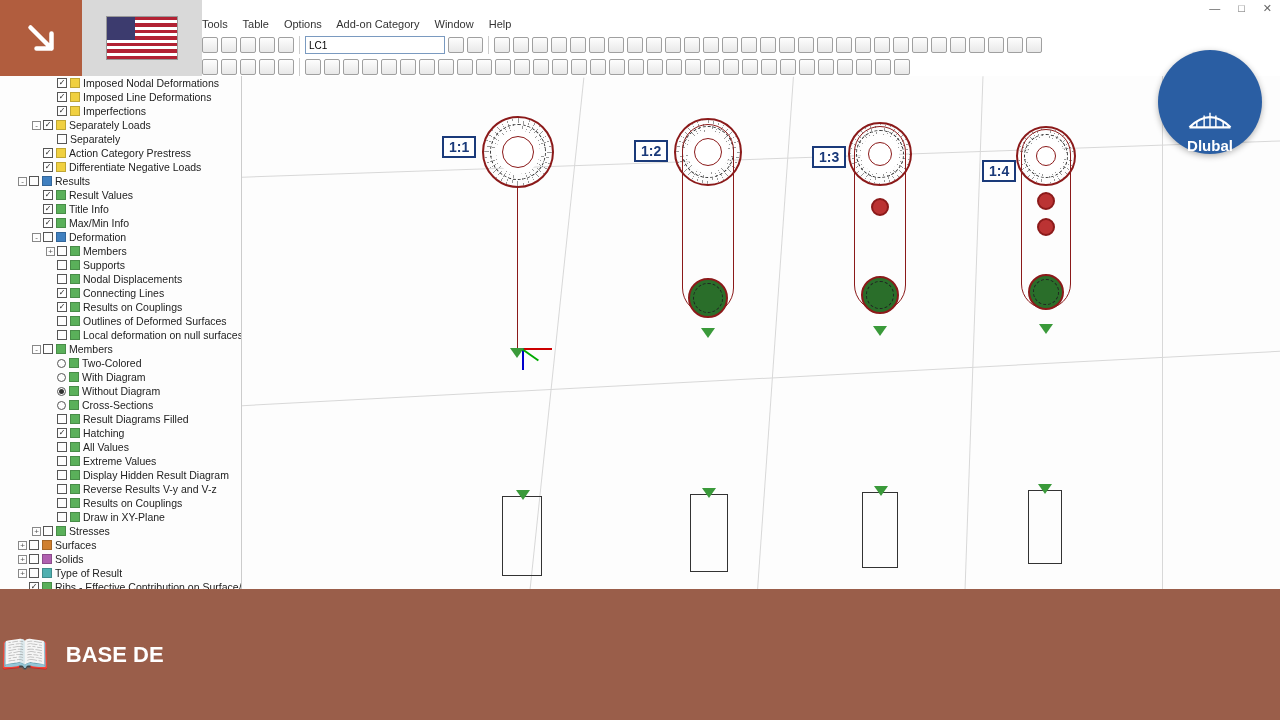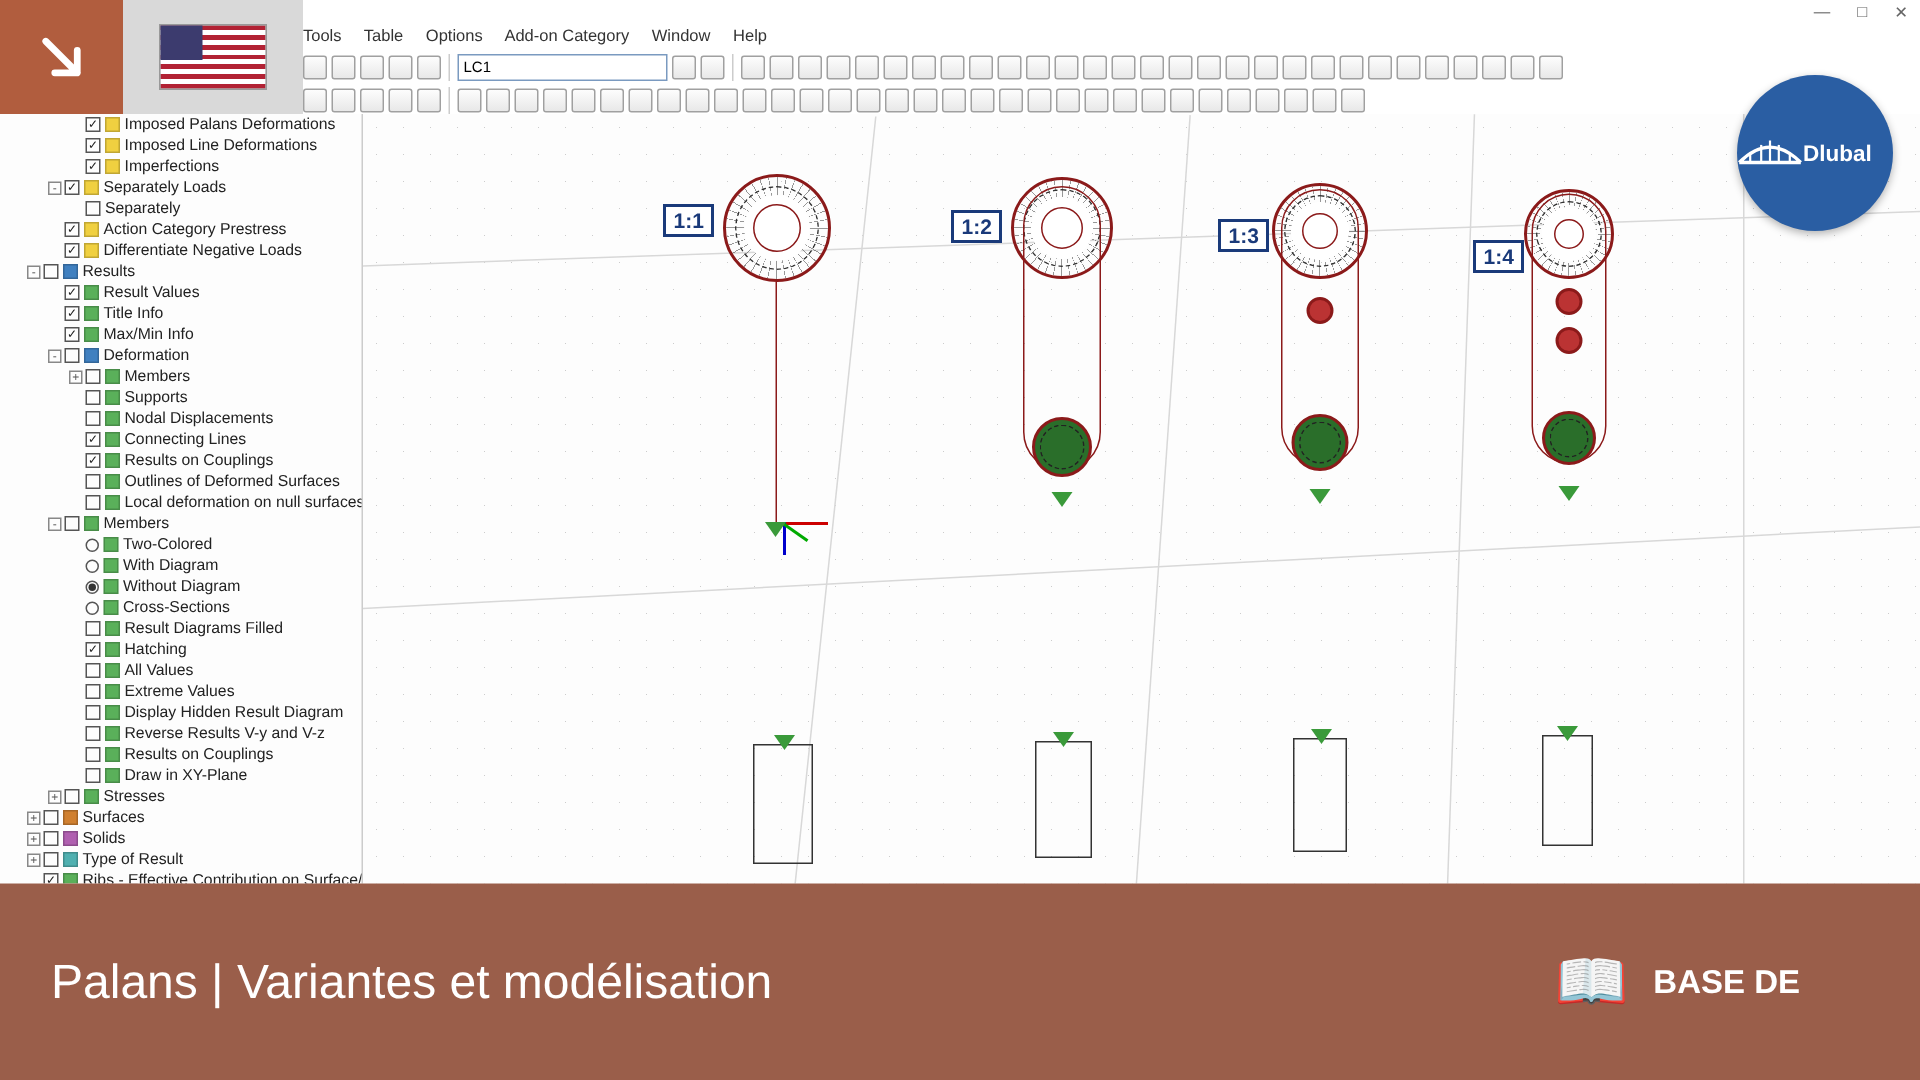--- a/index.html
+++ b/index.html
@@ -3,21 +3,21 @@
 <meta charset="utf-8">
 <style>
 *{box-sizing:border-box;margin:0;padding:0;font-family:"Segoe UI",Tahoma,sans-serif}
 body{width:1280px;height:720px;overflow:hidden;background:#fff;position:relative}
 .top-overlay{position:absolute;top:0;left:0;right:0;height:76px;z-index:5;display:flex}
 .corner-box{width:82px;height:76px;background:#b15d3e;display:flex;align-items:center;justify-content:center}
 .corner-box svg{width:36px;height:36px}
 .flag-box{width:120px;height:76px;background:#d9d9d9;display:flex;align-items:center;justify-content:center}
 .flag{width:72px;height:44px;background:linear-gradient(to bottom,#b22234 0%,#b22234 7.7%,#fff 7.7%,#fff 15.4%,#b22234 15.4%,#b22234 23.1%,#fff 23.1%,#fff 30.8%,#b22234 30.8%,#b22234 38.5%,#fff 38.5%,#fff 46.2%,#b22234 46.2%,#b22234 53.9%,#fff 53.9%,#fff 61.6%,#b22234 61.6%,#b22234 69.3%,#fff 69.3%,#fff 77%,#b22234 77%,#b22234 84.7%,#fff 84.7%,#fff 92.4%,#b22234 92.4%);position:relative;border:1px solid #999}
 .flag::before{content:"";position:absolute;top:0;left:0;width:40%;height:53.9%;background:#3c3b6e}
-.logo-badge{position:absolute;top:50px;right:18px;width:104px;height:104px;border-radius:50%;background:#2a5ea3;display:flex;flex-direction:row;align-items:center;justify-content:flex-start;z-index:6;box-shadow:0 2px 6px rgba(0,0,0,.3)}
+.logo-badge{position:absolute;top:50px;right:18px;width:104px;height:104px;border-radius:50%;background:#2a5ea3;display:flex;flex-direction:column;align-items:center;justify-content:flex-end;z-index:6;box-shadow:0 2px 6px rgba(0,0,0,.3)}
 .logo-badge svg{width:44px;height:30px;margin-bottom:2px}
 .logo-badge span{color:#fff;font-size:15px;font-weight:600}
 .menu-bar{position:absolute;top:18px;left:202px;font-size:11px;color:#333;z-index:4}
 .menu-bar span{margin-right:12px;cursor:default}
 .toolbar{position:absolute;left:202px;right:90px;height:22px;display:flex;gap:3px;align-items:center;z-index:4}
 .tb1{top:34px}
 .tb2{top:56px}
 .tb-ico{width:16px;height:16px;border:1px solid #a0a0a0;background:linear-gradient(#fdfdfd,#e8e8e8);border-radius:2px}
 .tb-sep{width:1px;height:18px;background:#ccc;margin:0 2px}
 .lc-combo{width:140px;height:18px;border:1px solid #7a9ac0;background:#fff;font-size:10px;padding:1px 3px;display:flex;align-items:center}
@@ -186,21 +186,21 @@
   </svg>
   <span>Dlubal</span>
 </div>
 
 <div class="tree-panel">
   <ul id="tree-root">
       <li class="tree-item ind3">
         <span class="noexp"></span>
         <span class="chk">✓</span>
         <span class="swatch sw-y"></span>
-        <span>Imposed Palans Deformations</span>
+        <span>Imposed Nodal Deformations</span>
       </li>
       <li class="tree-item ind3">
         <span class="noexp"></span>
         <span class="chk">✓</span>
         <span class="swatch sw-y"></span>
         <span>Imposed Line Deformations</span>
       </li>
       <li class="tree-item ind3">
         <span class="noexp"></span>
         <span class="chk">✓</span>
@@ -474,20 +474,19 @@
   <div class="lower-box" style="left:448px;top:418px;width:38px;height:78px"></div>
   <div class="lower-box" style="left:620px;top:416px;width:36px;height:76px"></div>
   <div class="lower-box" style="left:786px;top:414px;width:34px;height:74px"></div>
   <div class="support" style="left:274px;top:414px"></div>
   <div class="support" style="left:460px;top:412px"></div>
   <div class="support" style="left:632px;top:410px"></div>
   <div class="support" style="left:796px;top:408px"></div>
 </div>
 
 <div class="banner">
-  <div class="banner-title">Palans | Variantes et modélisation</div>
   <div class="banner-right">
     <div class="book-icon">📖</div>
     <div class="banner-sub">
       <div>BASE DE</div>
     </div>
   </div>
 </div>
 
 </body></html>

